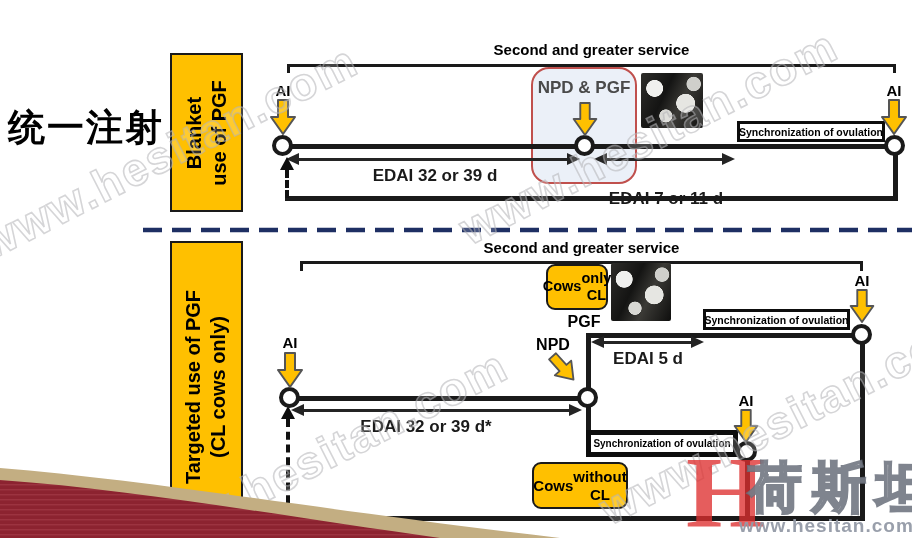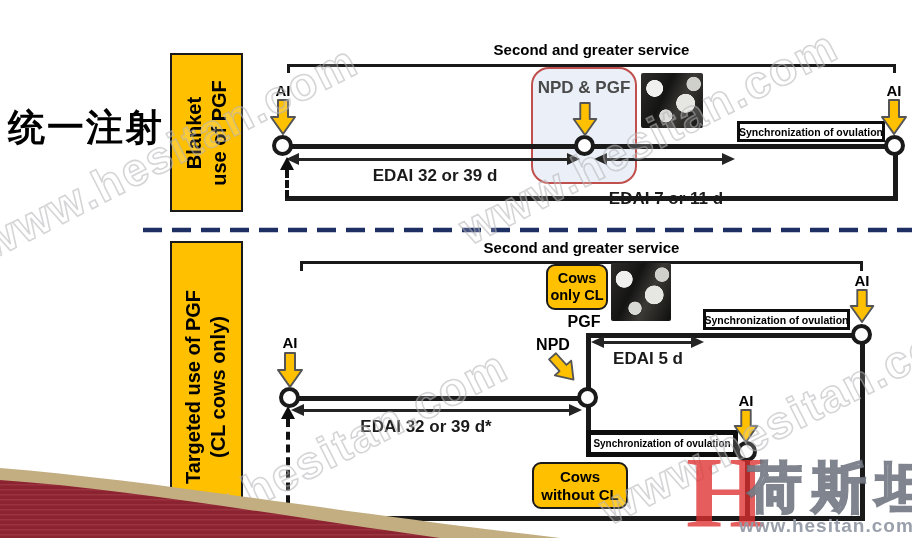--- a/index.html
+++ b/index.html
@@ -42,21 +42,21 @@
   .syncbox { position:absolute; background:#fff; border:3px solid #0d0d0d; display:flex;
              align-items:center; justify-content:center; font-size:10.5px; font-weight:bold;
              text-align:center; z-index:13; white-space:nowrap; }
 
   .npd-panel { position:absolute; left:531px; top:67px; width:106px; height:117px; border-radius:18px;
                background:rgba(233,239,247,0.92); border:2px solid #C0504D; z-index:5; }
   .npd-panel-text { position:absolute; left:531px; top:78px; width:106px; text-align:center;
                     font-size:17px; font-weight:bold; color:#4a4a4a; z-index:6; white-space:nowrap; }
 
   .cowbox { position:absolute; background:#FFC000; border:2px solid #1a1a1a; border-radius:9px;
-            display:flex; flex-direction:column; align-items:center; justify-content:center;
+            display:flex; flex-direction:row; align-items:center; justify-content:center;
             font-size:14.5px; font-weight:bold; line-height:1.2; z-index:13; text-align:center; }
 
   .cow { position:absolute; z-index:12; border-radius:2px;
          background-image:
            radial-gradient(circle at 22% 28%, #f0f0ee 0 13%, transparent 14%),
            radial-gradient(circle at 72% 55%, #e6e6e2 0 17%, transparent 18%),
            radial-gradient(circle at 40% 78%, #d8d8d4 0 11%, transparent 12%),
            radial-gradient(circle at 85% 20%, #cfcfcb 0 10%, transparent 11%),
            linear-gradient(115deg, #2e2d2a 0%, #141413 38%, #3b3a36 62%, #0e0e0d 100%); }
 

